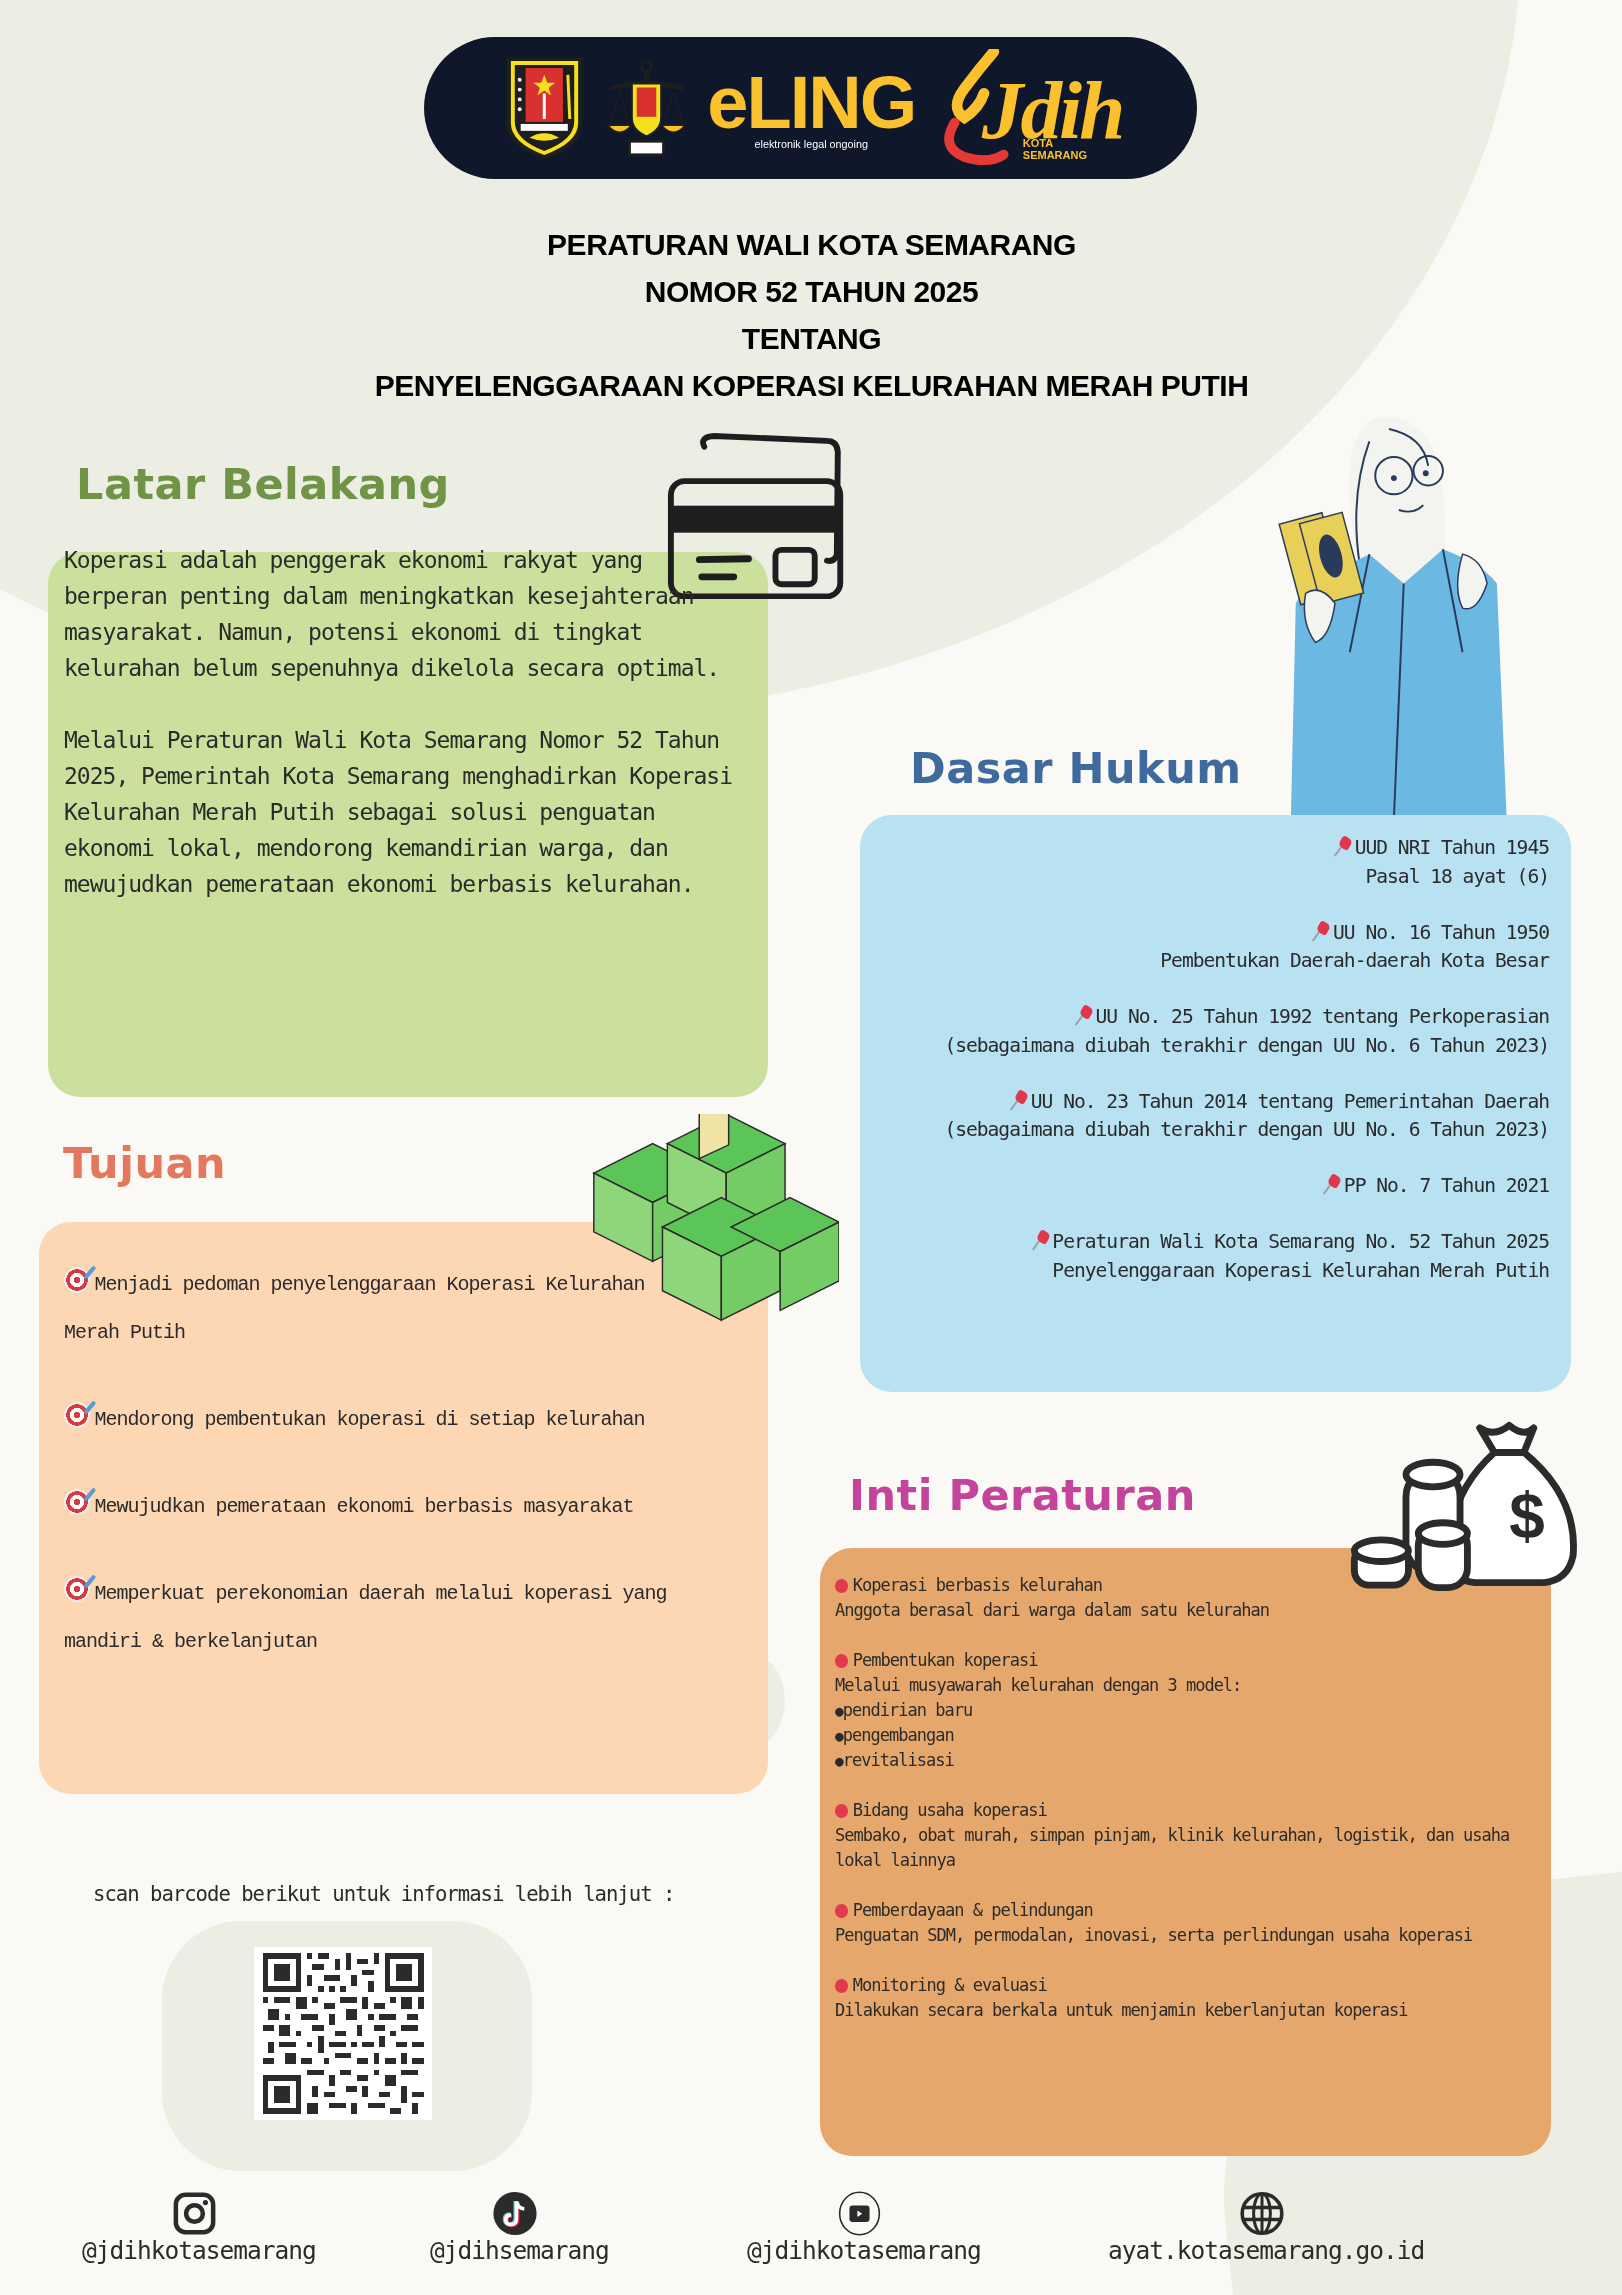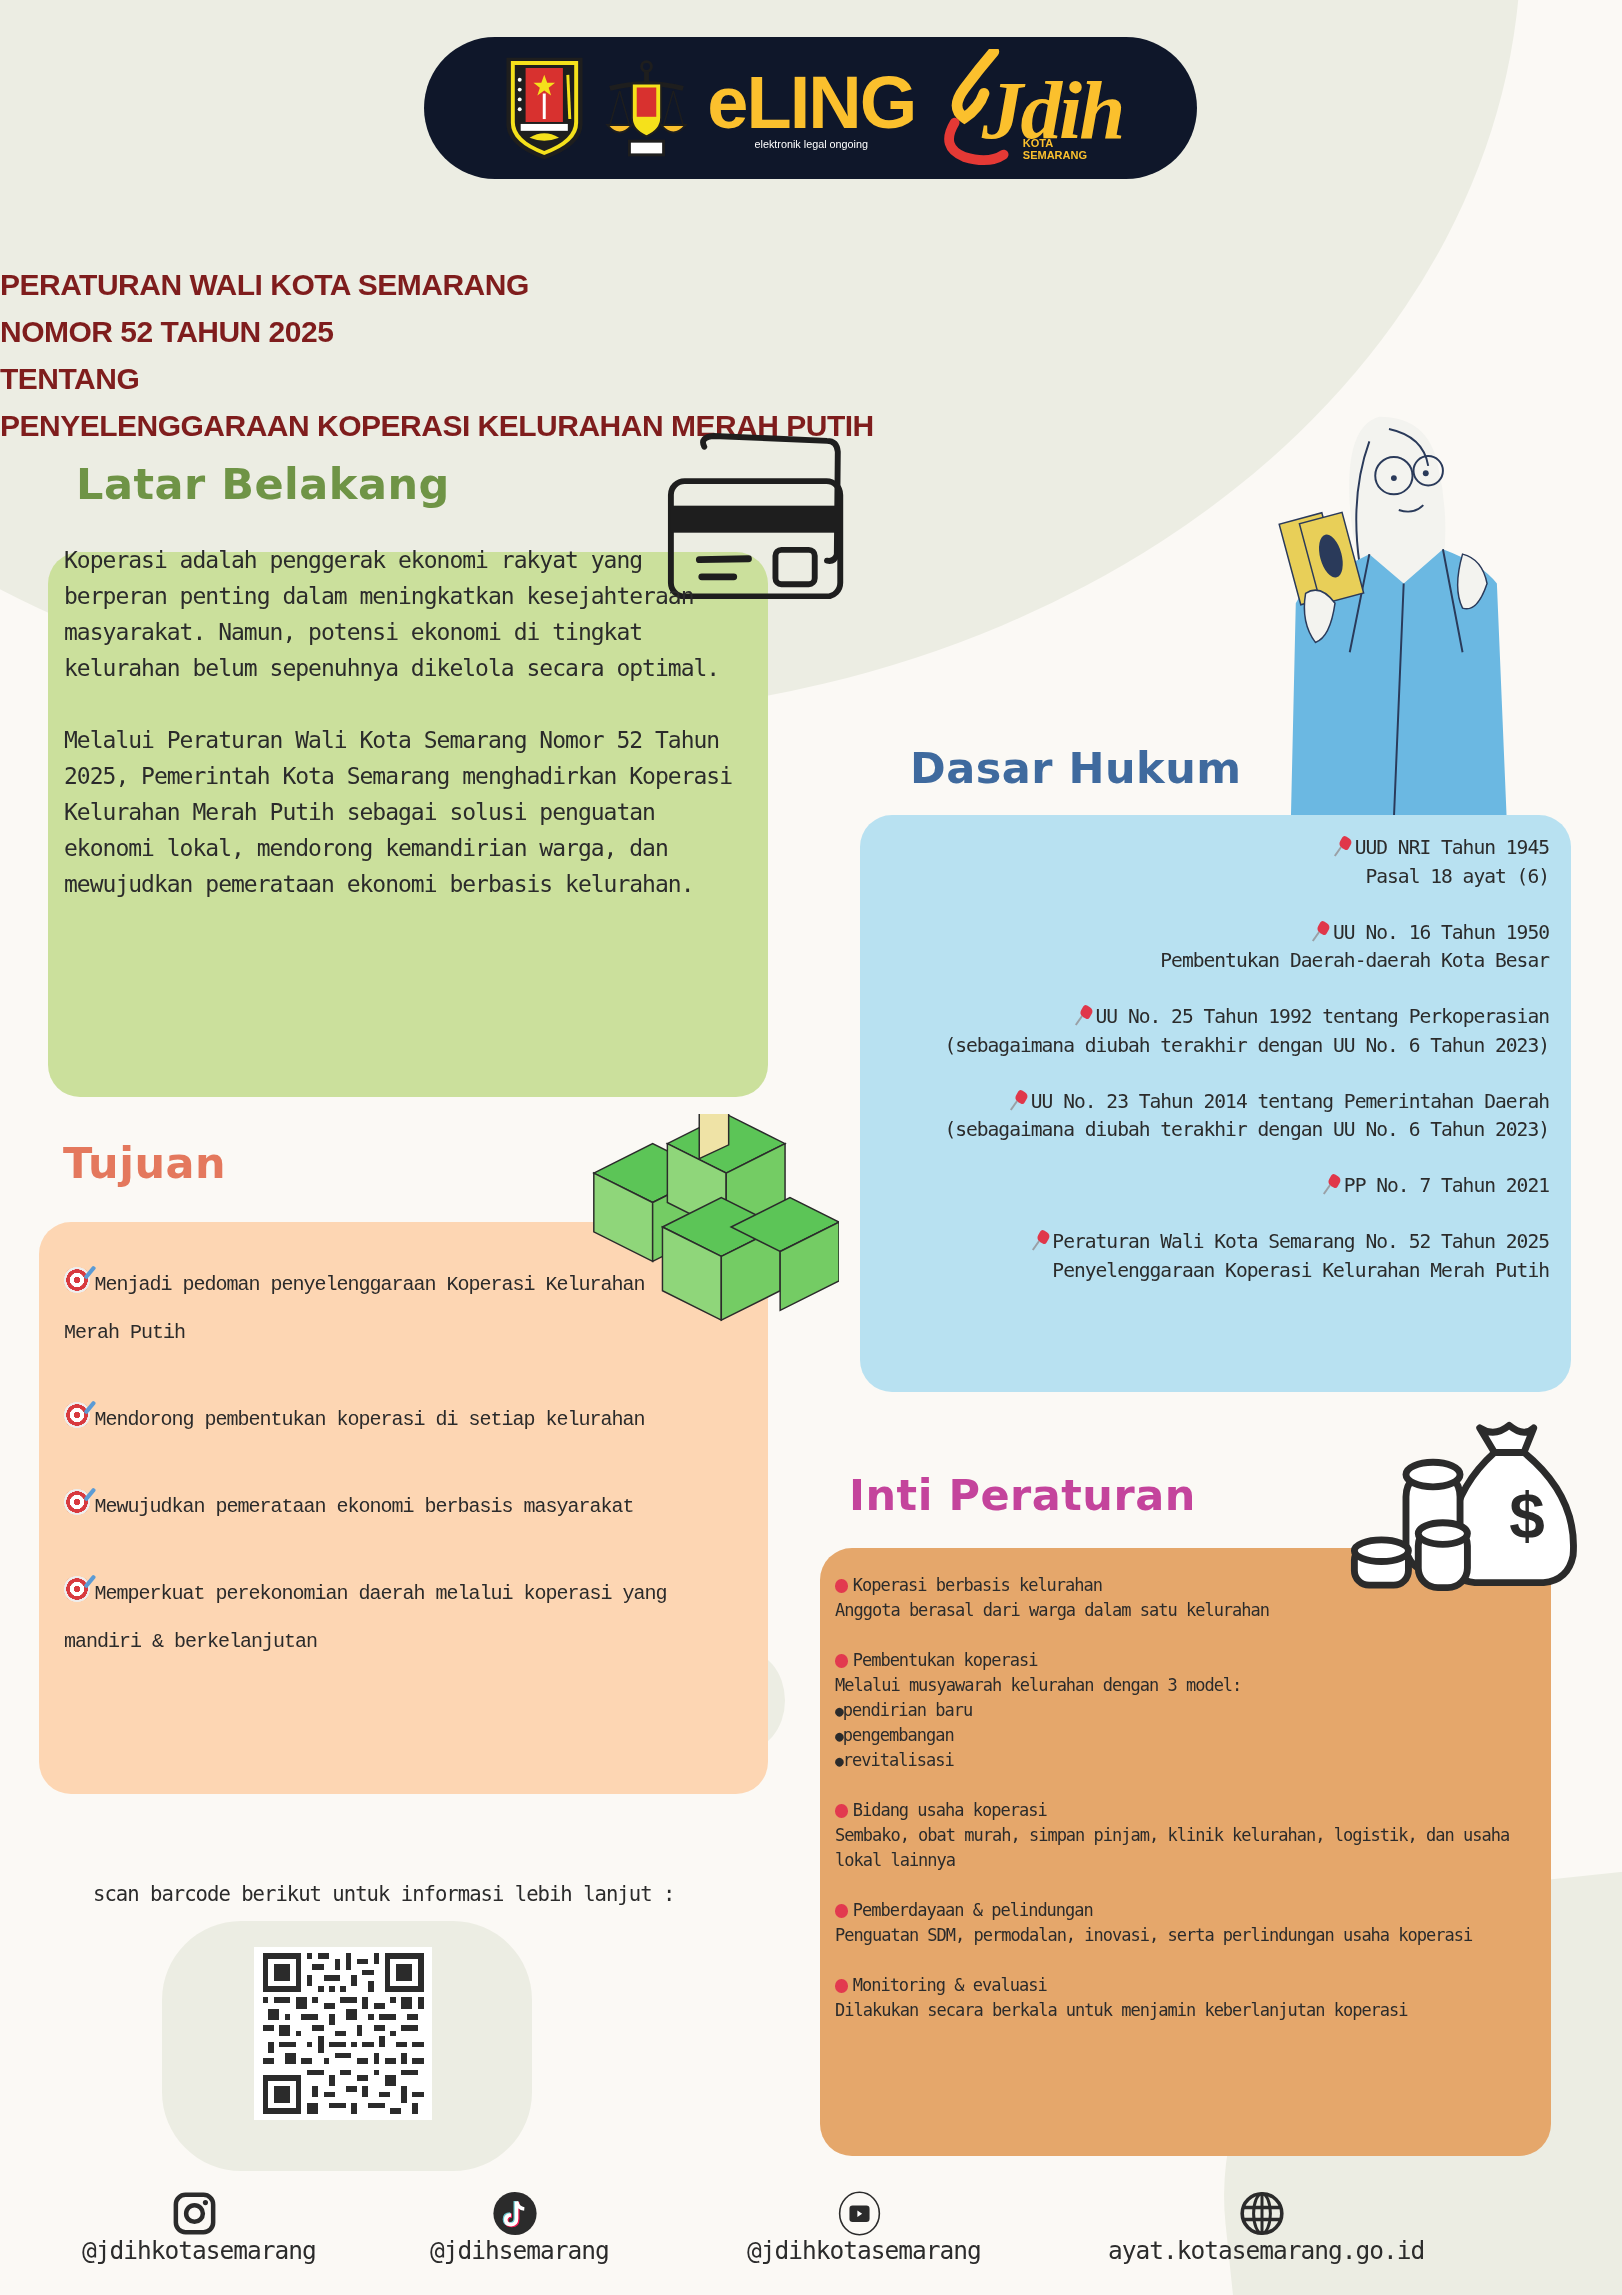--- a/index.html
+++ b/index.html
@@ -45,23 +45,23 @@
     font-size: 83px; color: #fbc02d; line-height: 1; letter-spacing: -2.9px;
   }
   .jdih-sub {
     position: absolute; left: 88px; top: 88px;
     font-family: "Liberation Sans", sans-serif; font-weight: 700;
     font-size: 11px; color: #fbc02d;
   }
 
   
   .title-block {
-    position: absolute; left: 0; top: 221px; width: 1623px; text-align: left;
+    position: absolute; left: 0; top: 221px; width: 1623px; text-align: center;
     font-family: "Liberation Sans", sans-serif; font-weight: 700;
-    font-size: 30px; line-height: 47px; color: #7f1d1d; letter-spacing: -0.5px; margin-top: 40px;
+    font-size: 30px; line-height: 47px; color: #000000; letter-spacing: -0.5px;
   }
 
   
   .heading {
     position: absolute;
     font-family: "DejaVu Sans", sans-serif; font-weight: 700;
     font-size: 43px; letter-spacing: 0.5px;
   }
 
   

